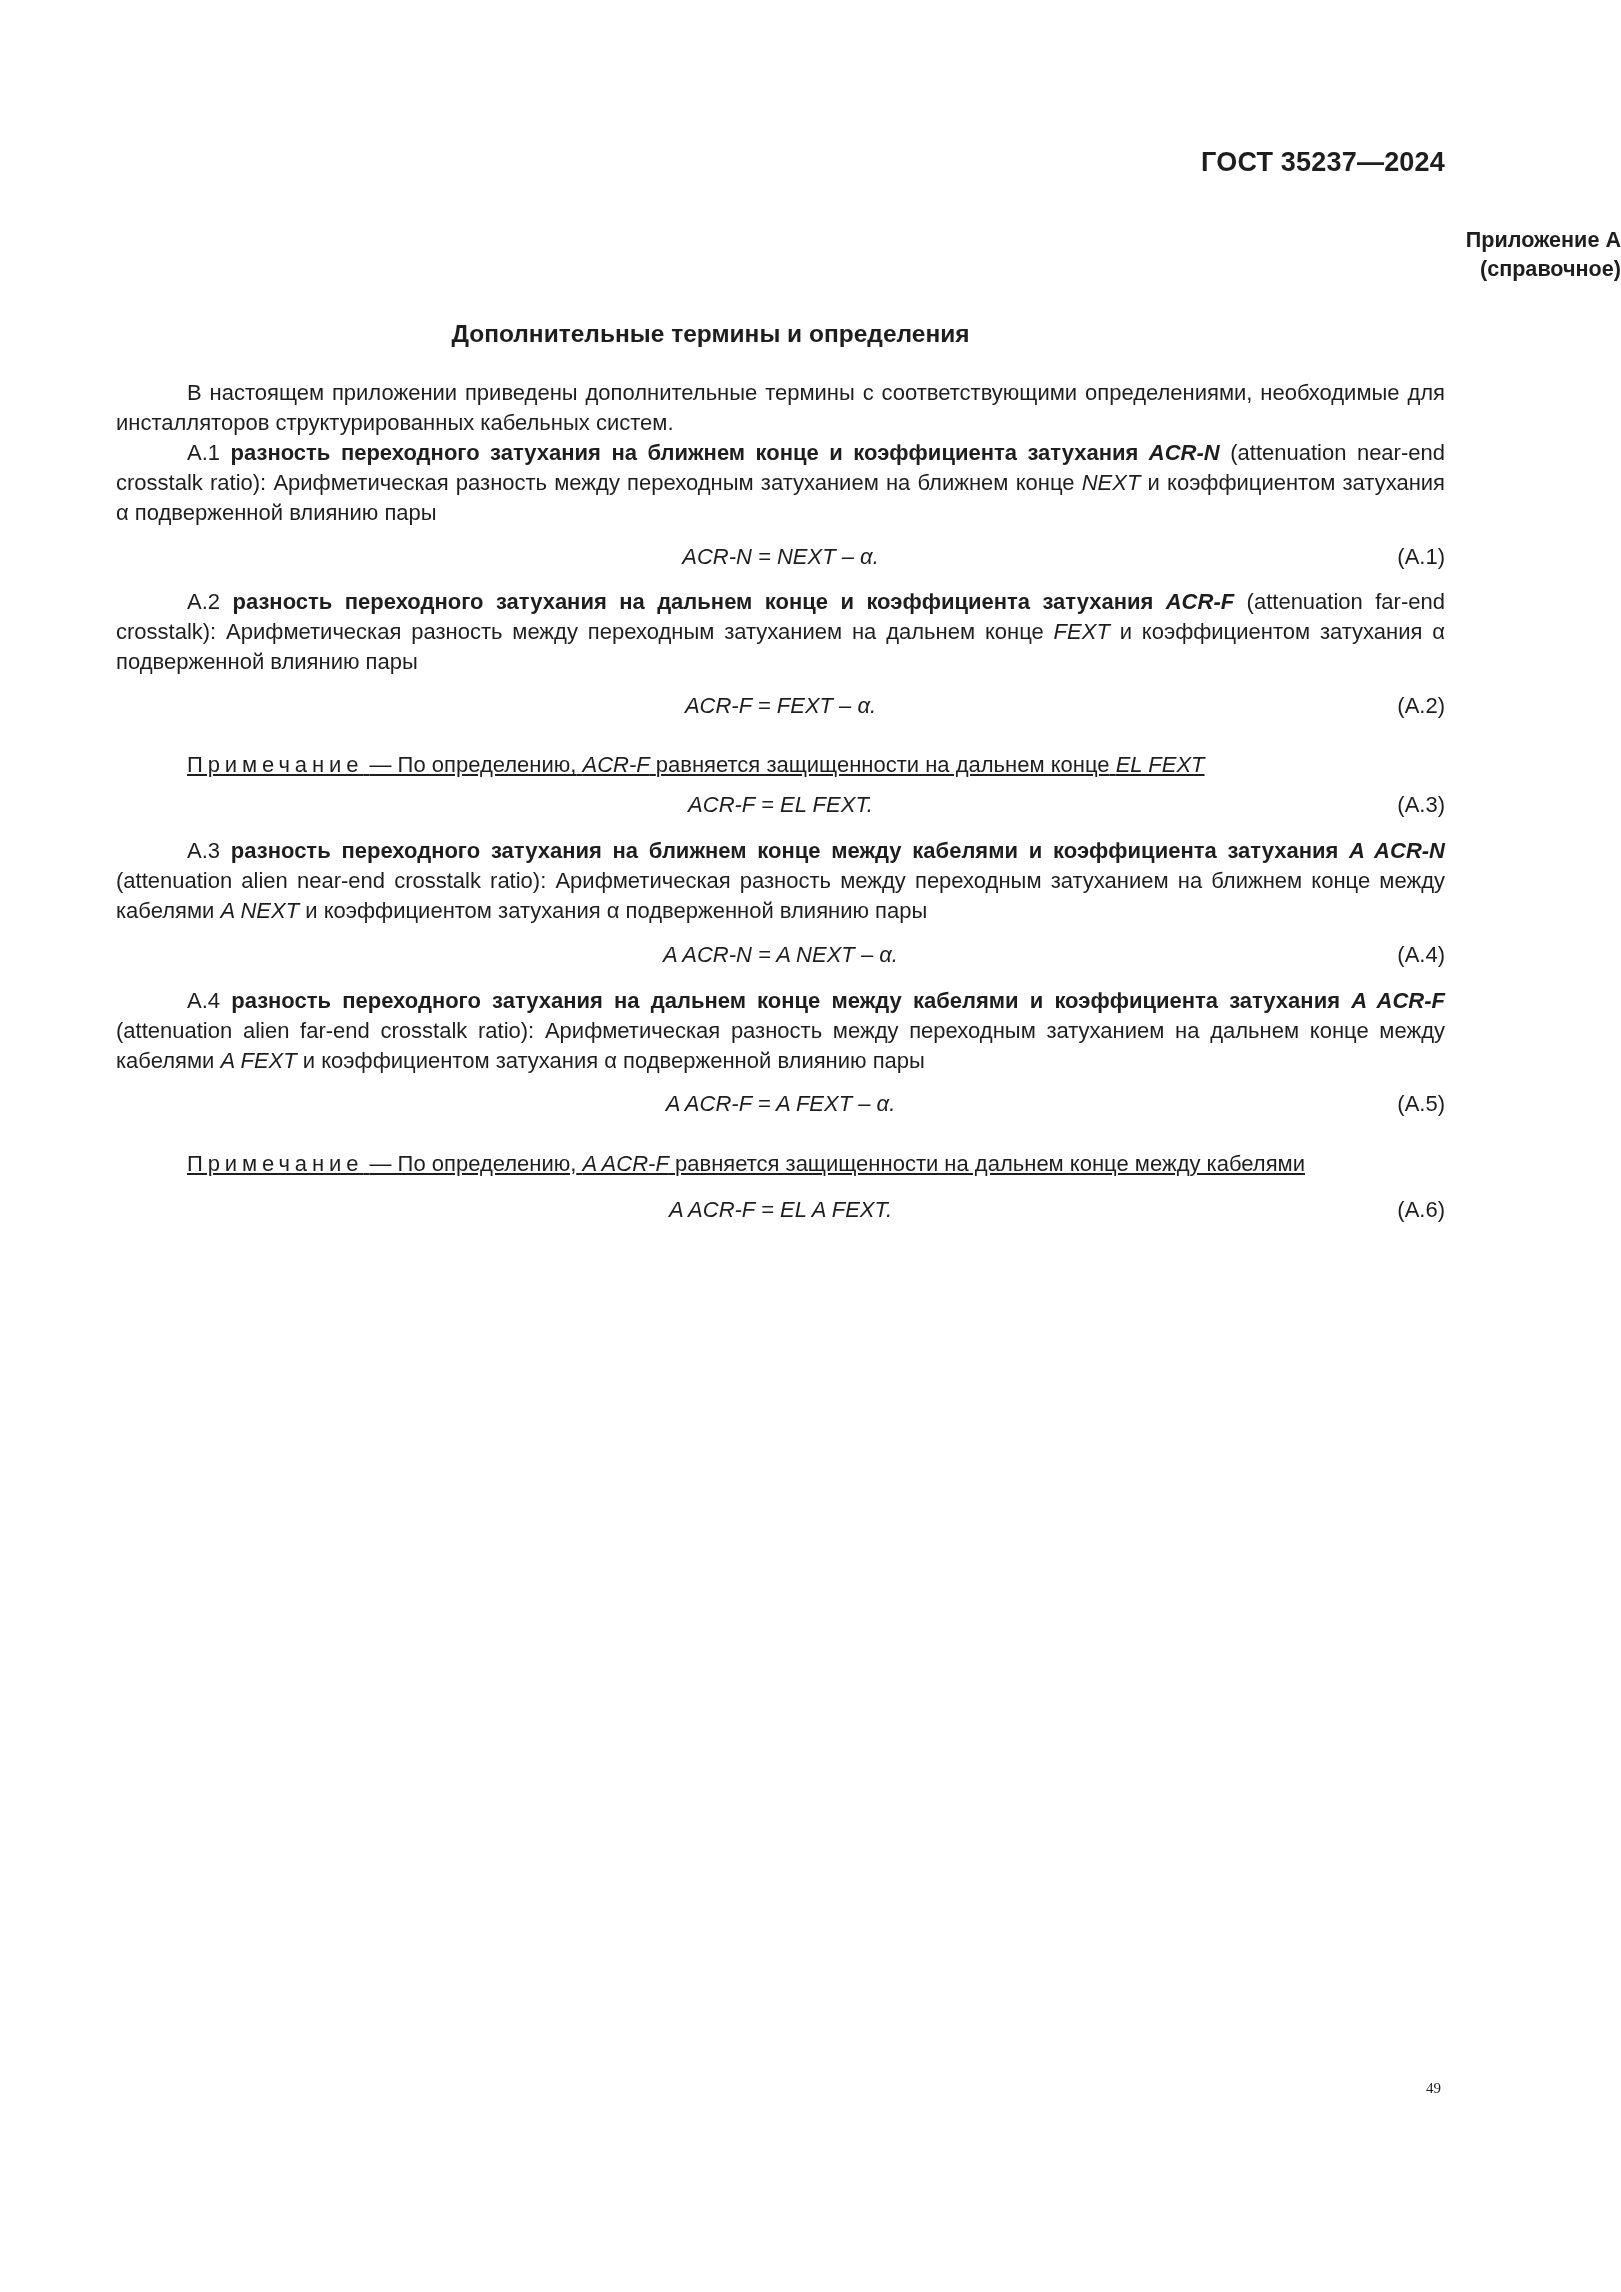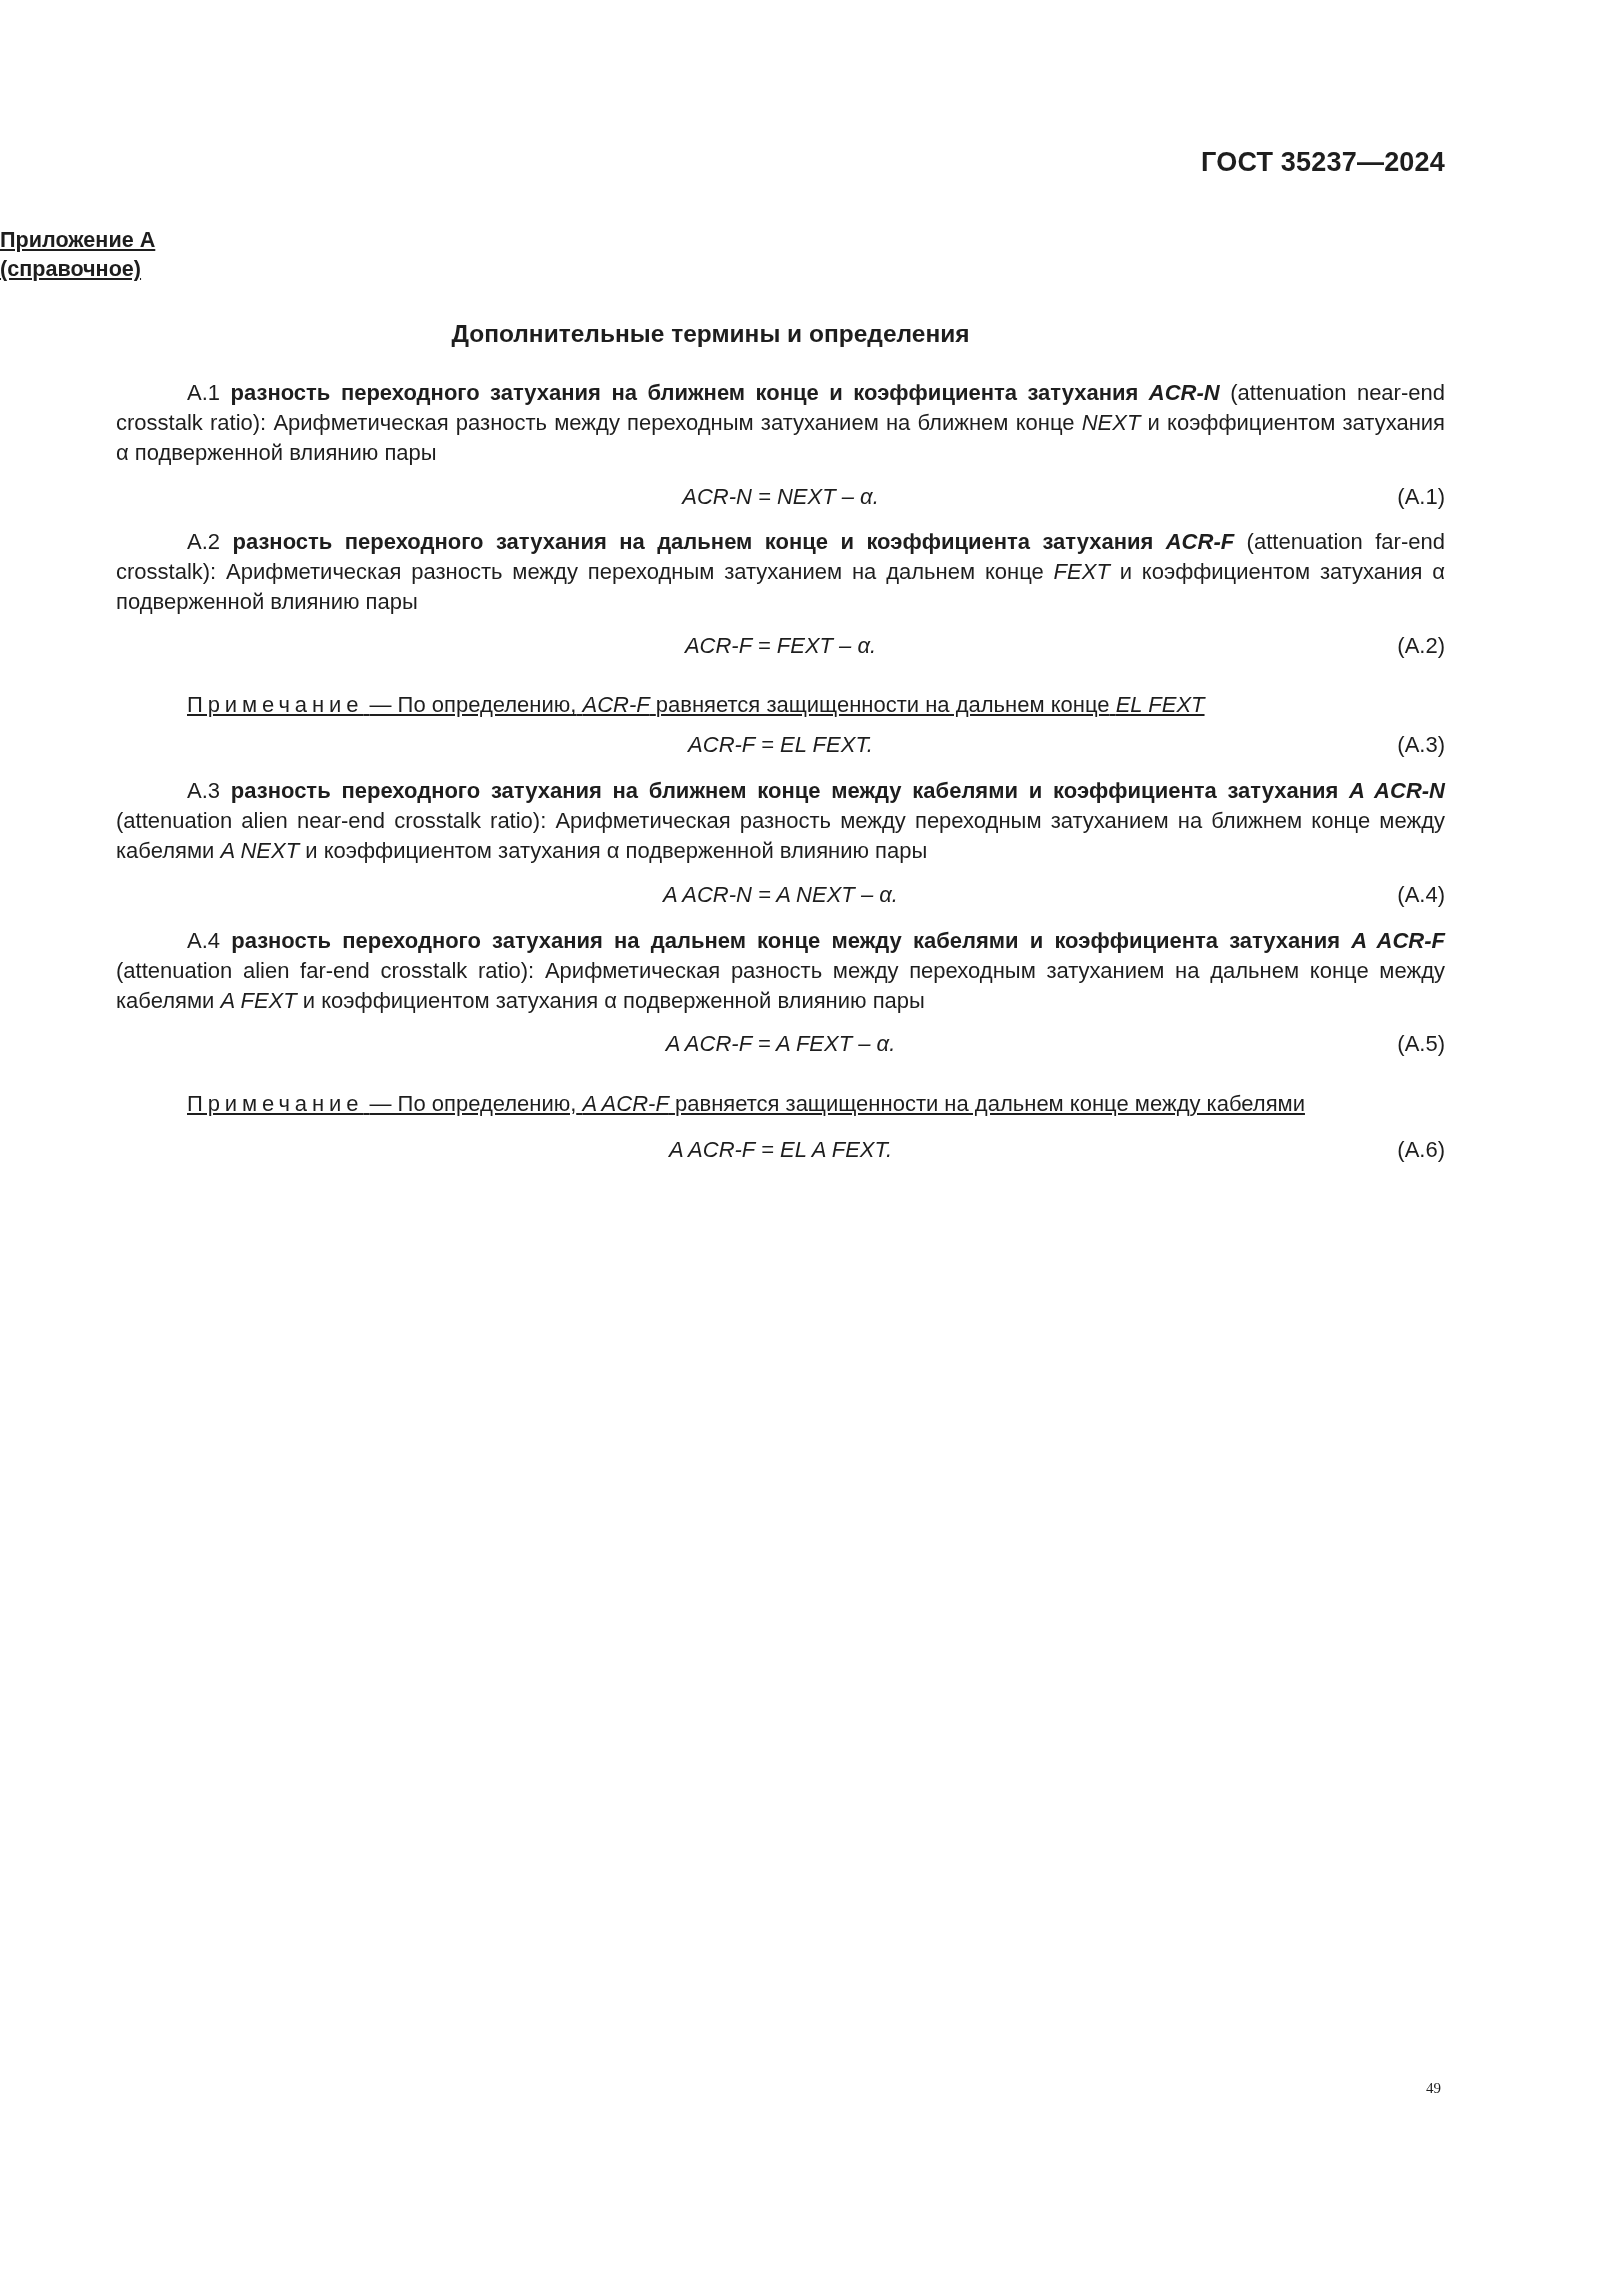--- a/index.html
+++ b/index.html
@@ -5,22 +5,22 @@
     html, body { margin: 0; padding: 0; background: #ffffff; }
     body {
       width: 1621px; height: 2293px; position: relative; overflow: hidden;
       font-family: "Liberation Sans", sans-serif; color: #1e1e1e;
     }
     .page-header {
       position: absolute; top: 147px; right: 176px;
       font-size: 27px; font-weight: bold; letter-spacing: 0.2px;
     }
     .appendix-title {
-      position: absolute; top: 225px; left: 0; width: 1621px; text-align: left;
-      font-size: 21.6px; font-weight: bold; line-height: 29px; text-decoration: underline;
+      position: absolute; top: 225px; left: 0; width: 1621px; text-align: right;
+      font-size: 21.6px; font-weight: bold; line-height: 29px;
     }
     .section-title {
       position: absolute; top: 320px; left: 0; width: 1421px; text-align: center;
       font-size: 24.5px; font-weight: bold;
     }
     .content {
       position: absolute; top: 378px; left: 116px; width: 1329px;
       font-size: 22px; line-height: 30px;
     }
     .para { text-align: justify; text-indent: 71px; margin: 0; }
@@ -45,20 +45,21 @@
 <div class="page-header">ГОСТ 35237—2024</div>
 
 <div class="appendix-title">
   <div>Приложение А</div>
   <div>(справочное)</div>
 </div>
 
 <div class="section-title">Дополнительные термины и определения</div>
 
 <div class="content">
+  <p class="para">В настоящем приложении приведены дополнительные термины с соответствующими определениями, необходимые для инсталляторов структурированных кабельных систем.</p>
 
   <p class="para">
     <span>А.1</span>
     <b>разность переходного затухания на ближнем конце и коэффициента затухания</b>
     <b><i>ACR-N</i></b>
     <span>(attenuation near-end crosstalk ratio):</span>
     <span>Арифметическая разность между переходным затуханием на ближнем конце</span>
     <i>NEXT</i>
     <span>и коэффициентом затухания α подверженной влиянию пары</span>
   </p>

